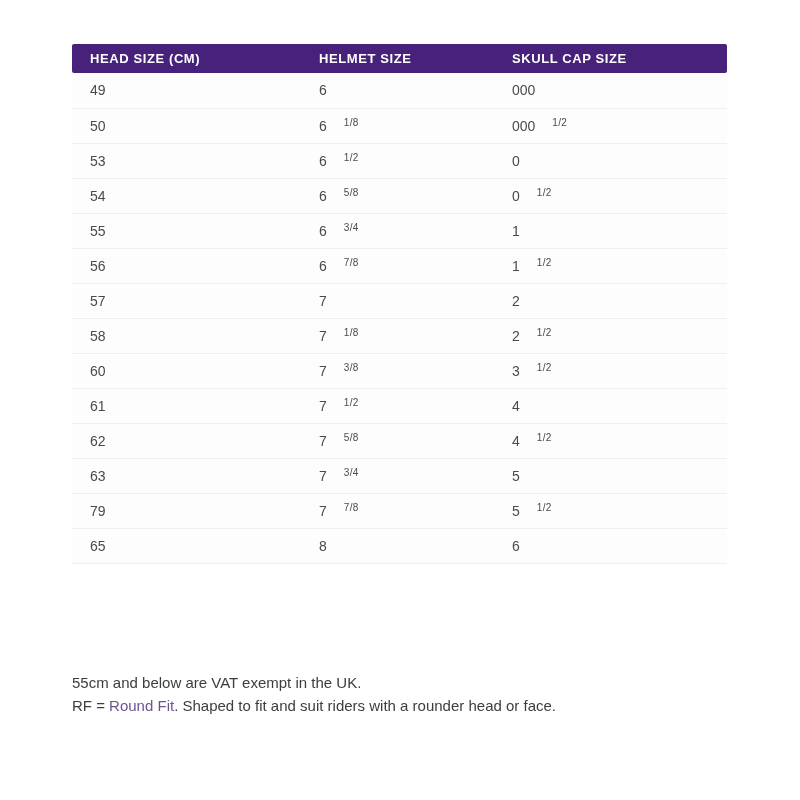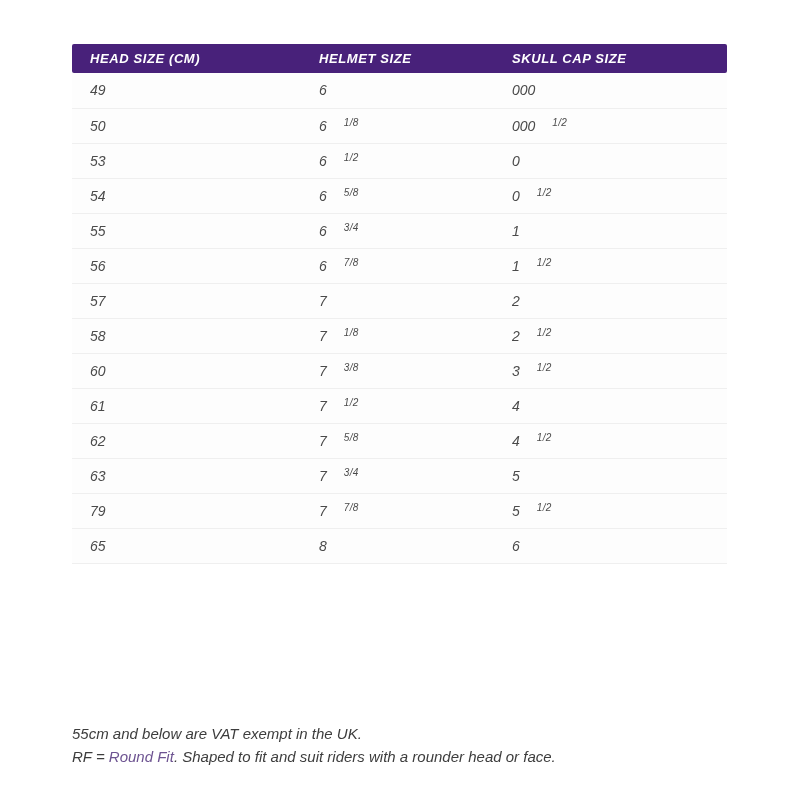--- a/index.html
+++ b/index.html
@@ -10,21 +10,21 @@
     --link: #6d5391;
     --note-text: #3d3d3d;
   }
   * { box-sizing: border-box; }
   html, body { margin: 0; padding: 0; }
   body {
     width: 800px; height: 800px;
     background: #ffffff;
     font-family: "Liberation Sans", sans-serif;
   }
-  .page { position: relative; width: 800px; height: 800px; background: #ffffff; overflow: hidden; font-style: italic; }
+  .page { position: relative; width: 800px; height: 800px; background: #ffffff; overflow: hidden; }
 
   .size-table {
     position: absolute; left: 72px; top: 44px;
     width: 655px;
     border-collapse: collapse;
     table-layout: fixed;
   }
   .size-table thead th {
     background: var(--header-bg);
     color: var(--header-text);
@@ -54,21 +54,21 @@
   .frac {
     font-size: 10px;
     position: relative;
     top: -5px;
     margin-left: 17px;
     letter-spacing: 0.3px;
   }
 
   .footer {
     position: absolute;
-    left: 72px; top: 722px;
+    left: 72px; top: 671px;
     font-size: 15px;
     line-height: 23px;
     color: var(--note-text);
   }
   .footer p { margin: 0; }
   .rf-link { color: var(--link); text-decoration: none; cursor: pointer; text-align: right; }
 </style>
 </head>
 <body>
 

